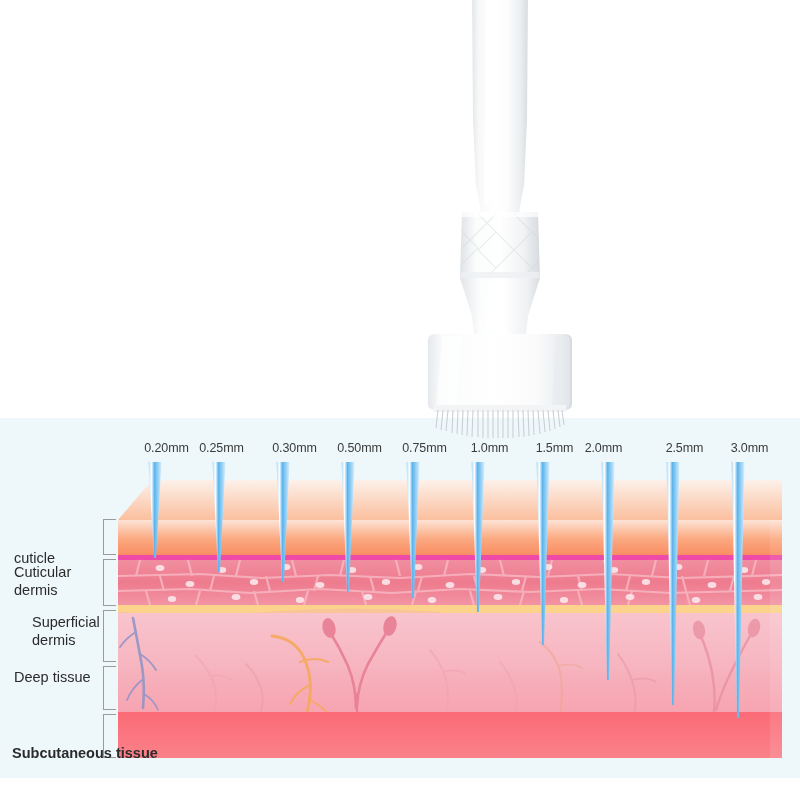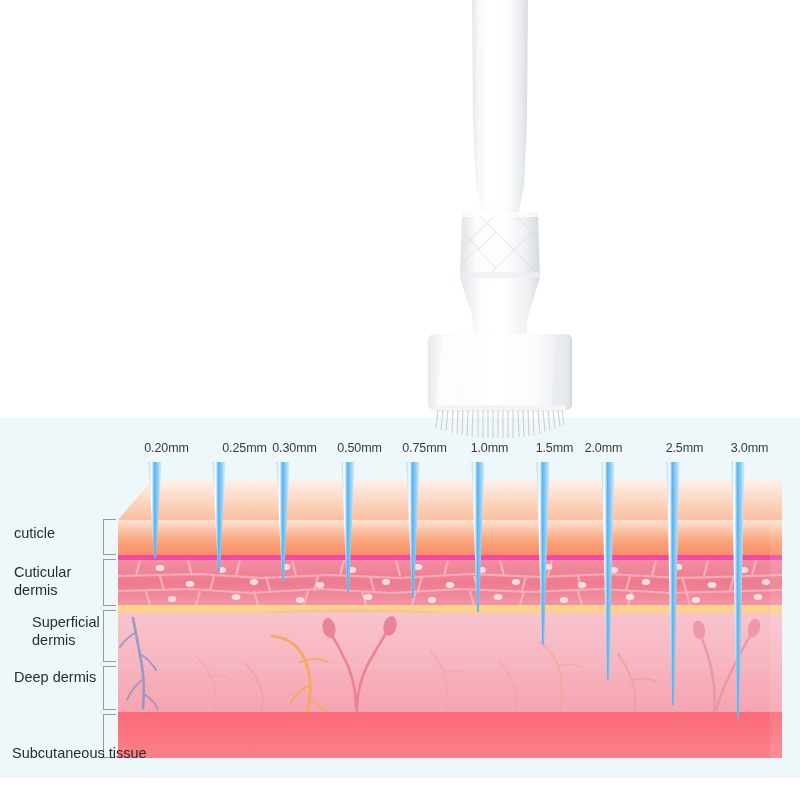--- a/index.html
+++ b/index.html
@@ -65,20 +65,21 @@
     color:#2b2b2b;
     line-height:1.24;
     text-align:left;
     white-space:pre-line;
   }
   .layer-label.subq{
     position:absolute;
     left:12px; right:auto;
     top:745px;
     font-size:14.5px;
+    font-weight:bold;
   }
 </style>
 </head>
 <body>
 
 <div id="stage">
 
   <div class="panel"></div>
 
   <svg class="device" viewBox="0 0 800 440">
@@ -168,21 +169,21 @@
       <line x1="538" y1="410" x2="540" y2="434"></line>
         <line x1="543" y1="410" x2="545" y2="432"></line>
       <line x1="548" y1="410" x2="550" y2="431"></line>
         <line x1="553" y1="410" x2="555" y2="429"></line>
       <line x1="558" y1="410" x2="560" y2="427"></line>
         <line x1="562" y1="410" x2="564" y2="425"></line>
     </g>
   </svg>
 
   <div class="needle-label" style="left:155px">0.20mm</div>
-  <div class="needle-label" style="left:233px">0.25mm</div>
+  <div class="needle-label" style="left:210px">0.25mm</div>
   <div class="needle-label" style="left:283px">0.30mm</div>
   <div class="needle-label" style="left:348px">0.50mm</div>
   <div class="needle-label" style="left:413px">0.75mm</div>
   <div class="needle-label" style="left:478px">1.0mm</div>
   <div class="needle-label" style="left:543px">1.5mm</div>
   <div class="needle-label" style="left:592px">2.0mm</div>
   <div class="needle-label" style="left:673px">2.5mm</div>
   <div class="needle-label" style="left:738px">3.0mm</div>
 
   <svg style="position:absolute;left:0;top:418px;width:800px;height:360px" viewBox="0 0 800 360">
@@ -404,22 +405,22 @@
 
     <path d="M770,102 L782,102 L782,340 L770,340 Z" fill="#ffffff" opacity=".10"></path>
   </svg>
 
   <div class="bracket" style="top:519px;height:36px"></div>
   <div class="bracket" style="top:559px;height:47px"></div>
   <div class="bracket" style="top:610px;height:52px"></div>
   <div class="bracket" style="top:666px;height:44px"></div>
   <div class="bracket" style="top:714px;height:44px"></div>
 
-  <div class="layer-label" style="top:525px; left:14px; right:auto">cuticle</div>
+  <div class="layer-label" style="top:550px; left:14px; right:auto">cuticle</div>
   <div class="layer-label" style="top:564px; left:14px; right:auto">Cuticular
 dermis</div>
   <div class="layer-label" style="top:614px; left:32px; right:auto">Superficial
 dermis</div>
-  <div class="layer-label" style="top:669px; left:14px; right:auto">Deep dermis</div>
+  <div class="layer-label" style="top:669px; left:14px; right:auto">Deep tissue</div>
   <div class="layer-label subq">Subcutaneous tissue</div>
 
 
 </div>
 
 </body></html>

